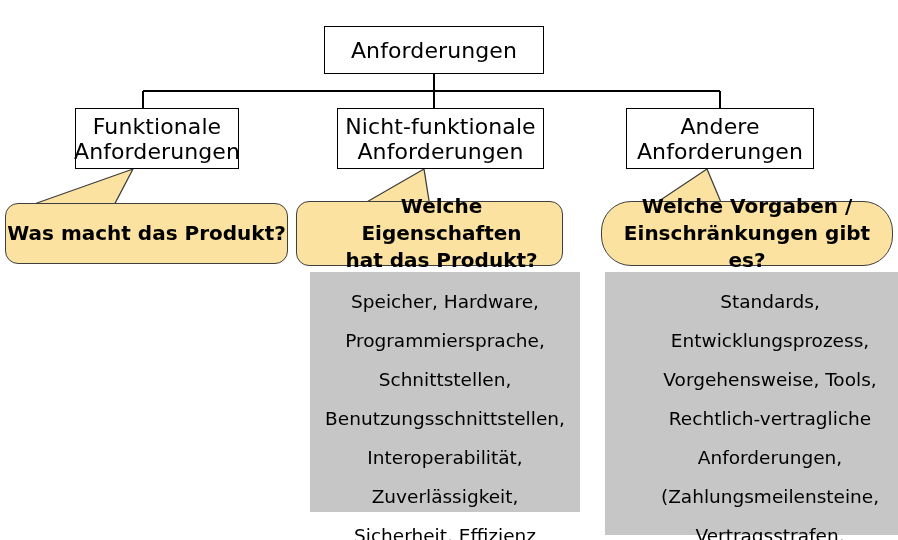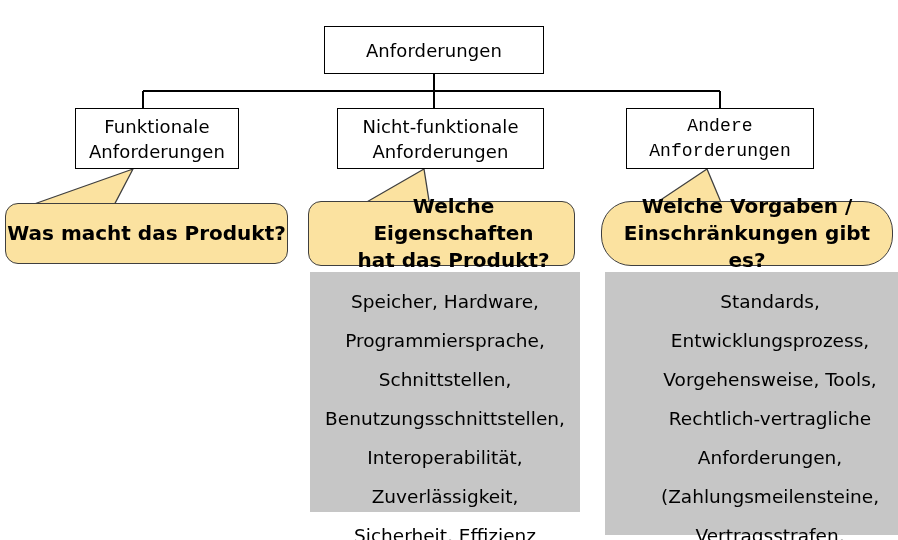--- a/index.html
+++ b/index.html
@@ -19,21 +19,21 @@
   .node{
     position:absolute;
     box-sizing:border-box;
     background:#ffffff;
     border:1.4px solid #000000;
     display:flex;
     align-items:center;
     justify-content:center;
     text-align:center;
     color:#000000;
-    font-size:18px;
+    font-size:22px;
     line-height:25px;
     letter-spacing:.1px;
     z-index:3;
   }
   .node .txt{white-space:pre-line;}
 
   
   .callout{
     position:absolute;
     box-sizing:border-box;
@@ -106,30 +106,30 @@
   <div class="node" style="left:75px;top:108px;width:164px;height:61px;">
     <span class="txt">Funktionale
 Anforderungen</span>
   </div>
 
   <div class="node" style="left:337px;top:108px;width:207px;height:61px;">
     <span class="txt">Nicht-funktionale
 Anforderungen</span>
   </div>
 
-  <div class="node" style="left:626px;top:108px;width:188px;height:61px;font-family:Liberation Mono, monospace;">
+  <div class="node" style="left:626px;top:108px;width:188px;height:61px;">
     <span class="txt">Andere
 Anforderungen</span>
   </div>
 
   <div class="callout" style="left:5px;top:203px;width:283px;height:61px;">
     <span class="txt">Was macht das Produkt?</span>
   </div>
 
-  <div class="callout" style="left:308px;top:201px;width:267px;height:65px;padding-left:24px;">
+  <div class="callout" style="left:296px;top:201px;width:267px;height:65px;padding-left:24px;">
     <span class="txt">Welche Eigenschaften
 hat das Produkt?</span>
   </div>
 
   <div class="callout" style="left:601px;top:201px;width:292px;height:65px;border-radius:30px;">
     <span class="txt">Welche Vorgaben /
 Einschränkungen gibt es?</span>
   </div>
 
   <div class="greybox" style="left:310px;top:272px;width:270px;height:240px;">

